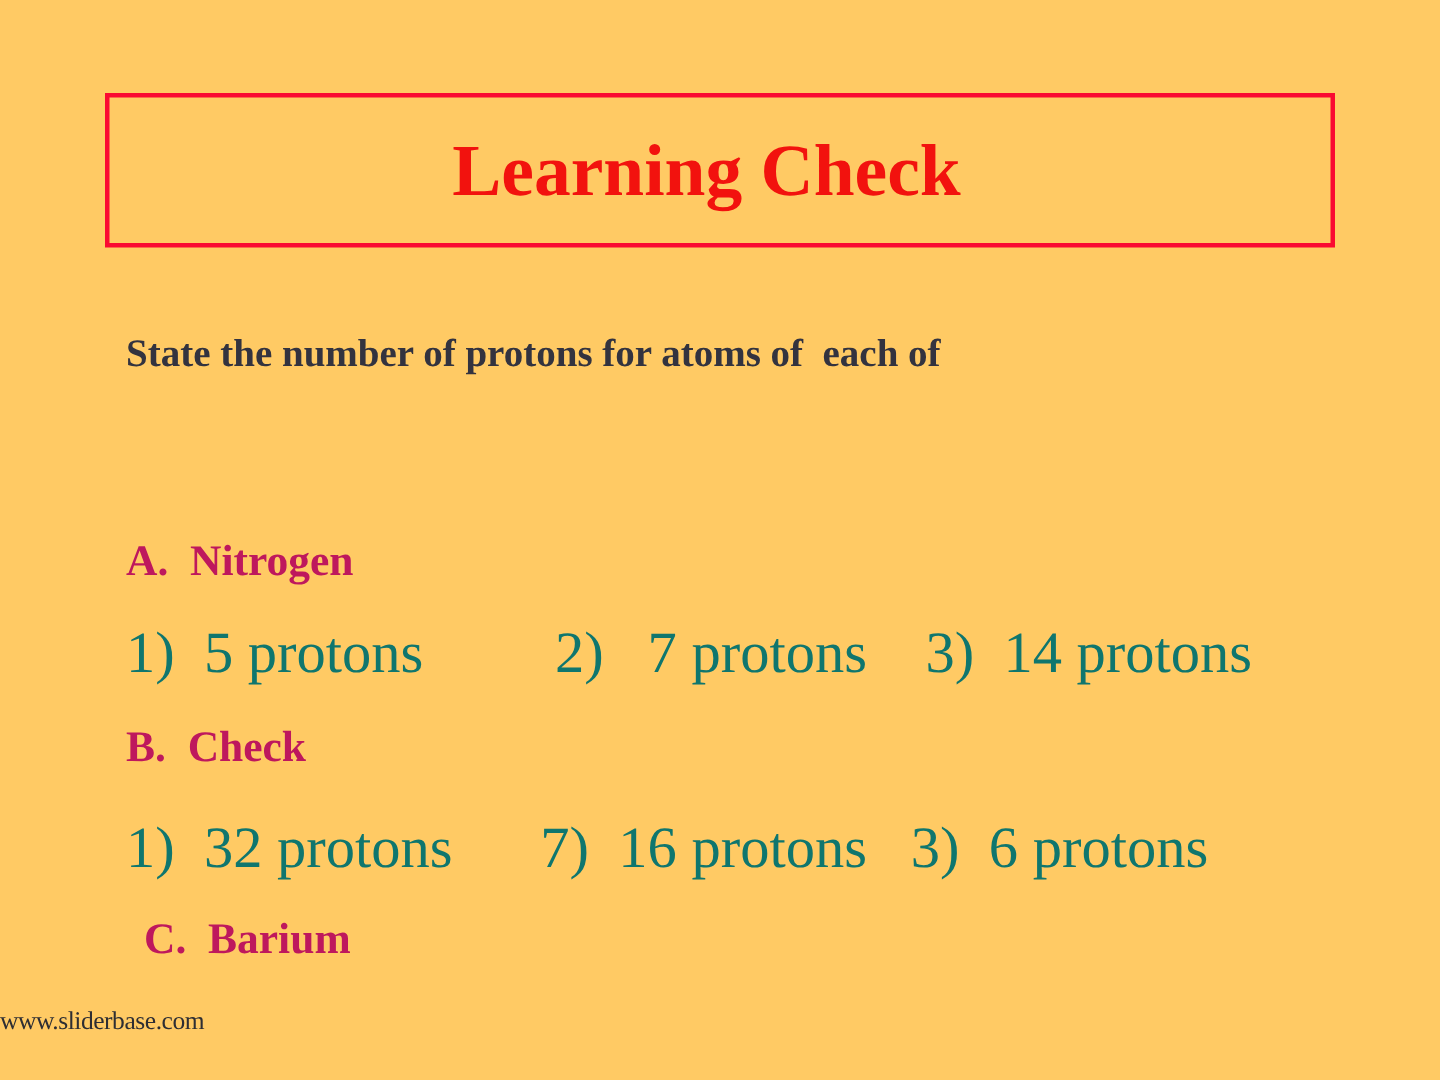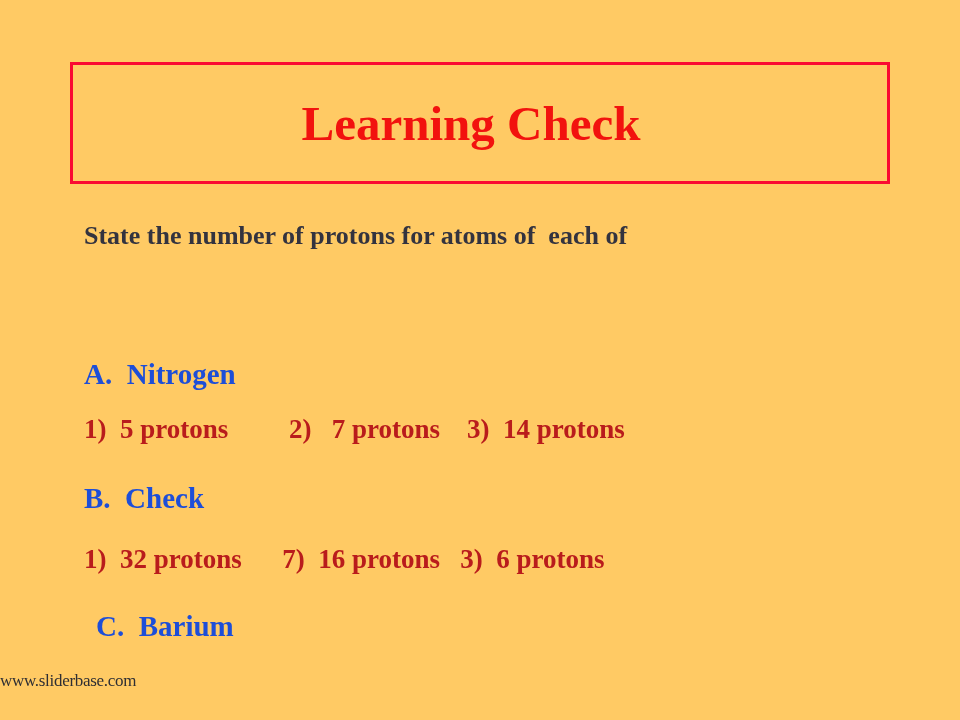--- a/index.html
+++ b/index.html
@@ -23,21 +23,21 @@
     height: 720px;
     background: #FFCA64;
   }
 
   
   .title-box {
     position: absolute;
     left: 70px;
     top: 62px;
     width: 820px;
-    height: 122px;
+    height: 103px;
     border: 3px solid #FA0A32;
     box-sizing: border-box;
     padding-left: 47px;
   }
   .title-text {
     position: absolute;
     left: 0;
     top: 0;
     width: 100%;
     height: 100%;
@@ -66,30 +66,30 @@
     font-weight: bold;
     color: #33333F;
     line-height: 44px;
     white-space: pre;
     margin: 0;
   }
 
   .section-heading {
     font-size: 29px;
     font-weight: bold;
-    color: #1d4ed8;
+    color: #be185d;
     white-space: pre;
     line-height: 1;
     margin: 0;
   }
 
   .options {
-    font-size: 27px;
-    font-weight: bold;
-    color: #b91c1c;
+    font-size: 39px;
+    font-weight: normal;
+    color: #0f766e;
     white-space: pre;
     line-height: 1;
     margin: 0;
   }
 
   
   .sec-a-heading { position: absolute; left: 0;  top: 102px; }
   .sec-a-options { position: absolute; left: 0;  top: 158px; }
   .sec-b-heading { position: absolute; left: 0;  top: 226px; }
   .sec-b-options { position: absolute; left: 0;  top: 288px; }

